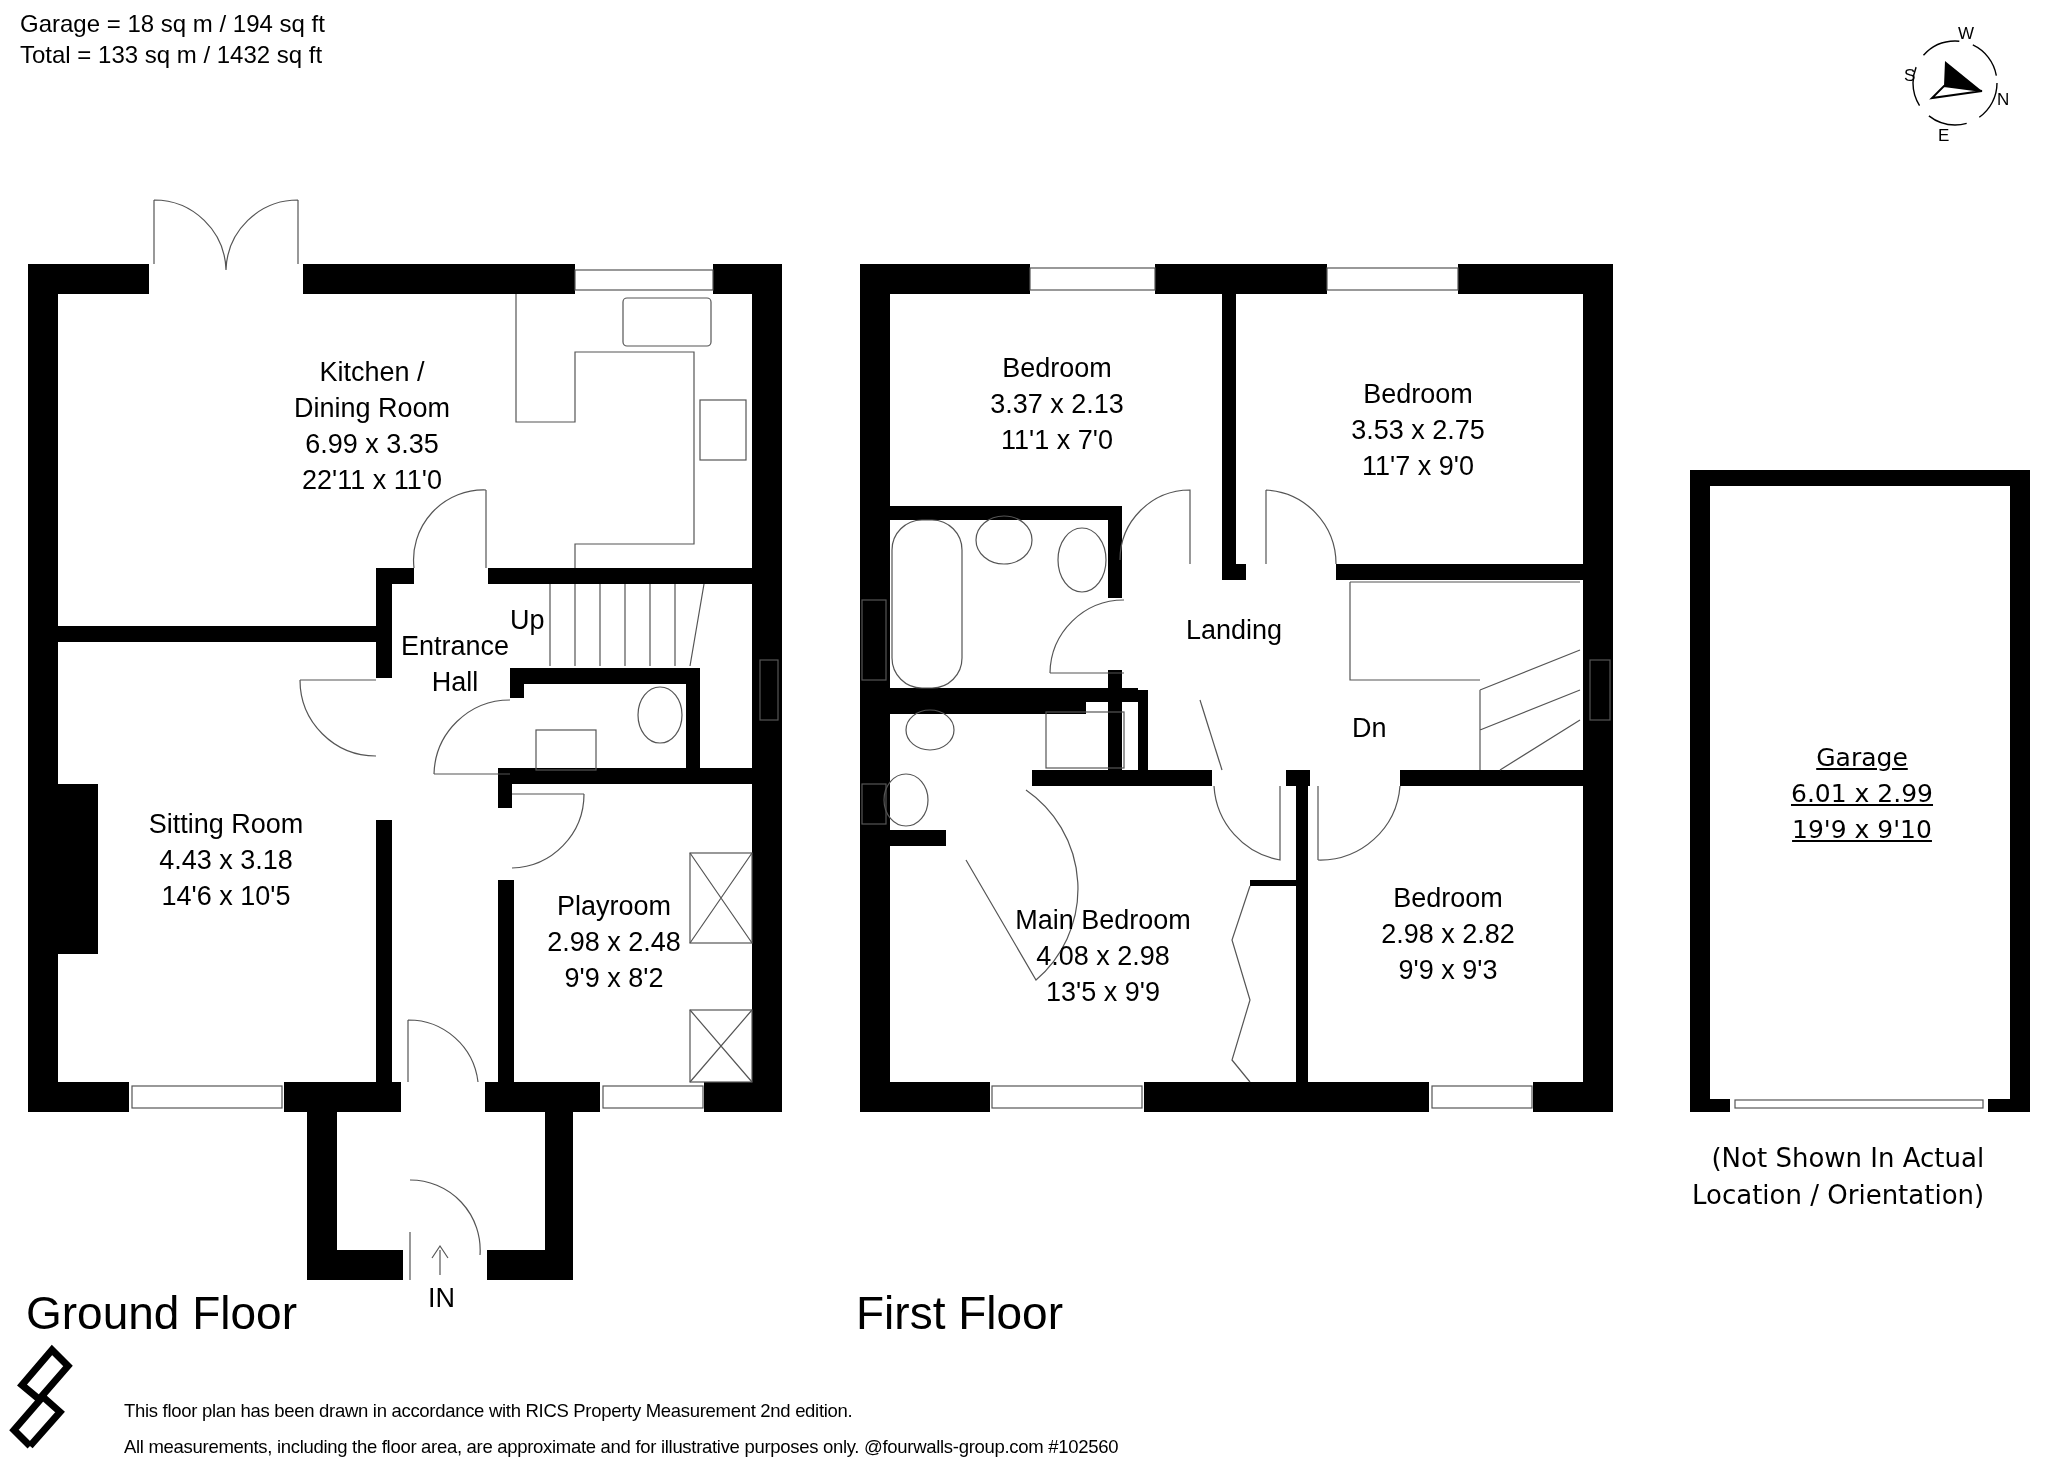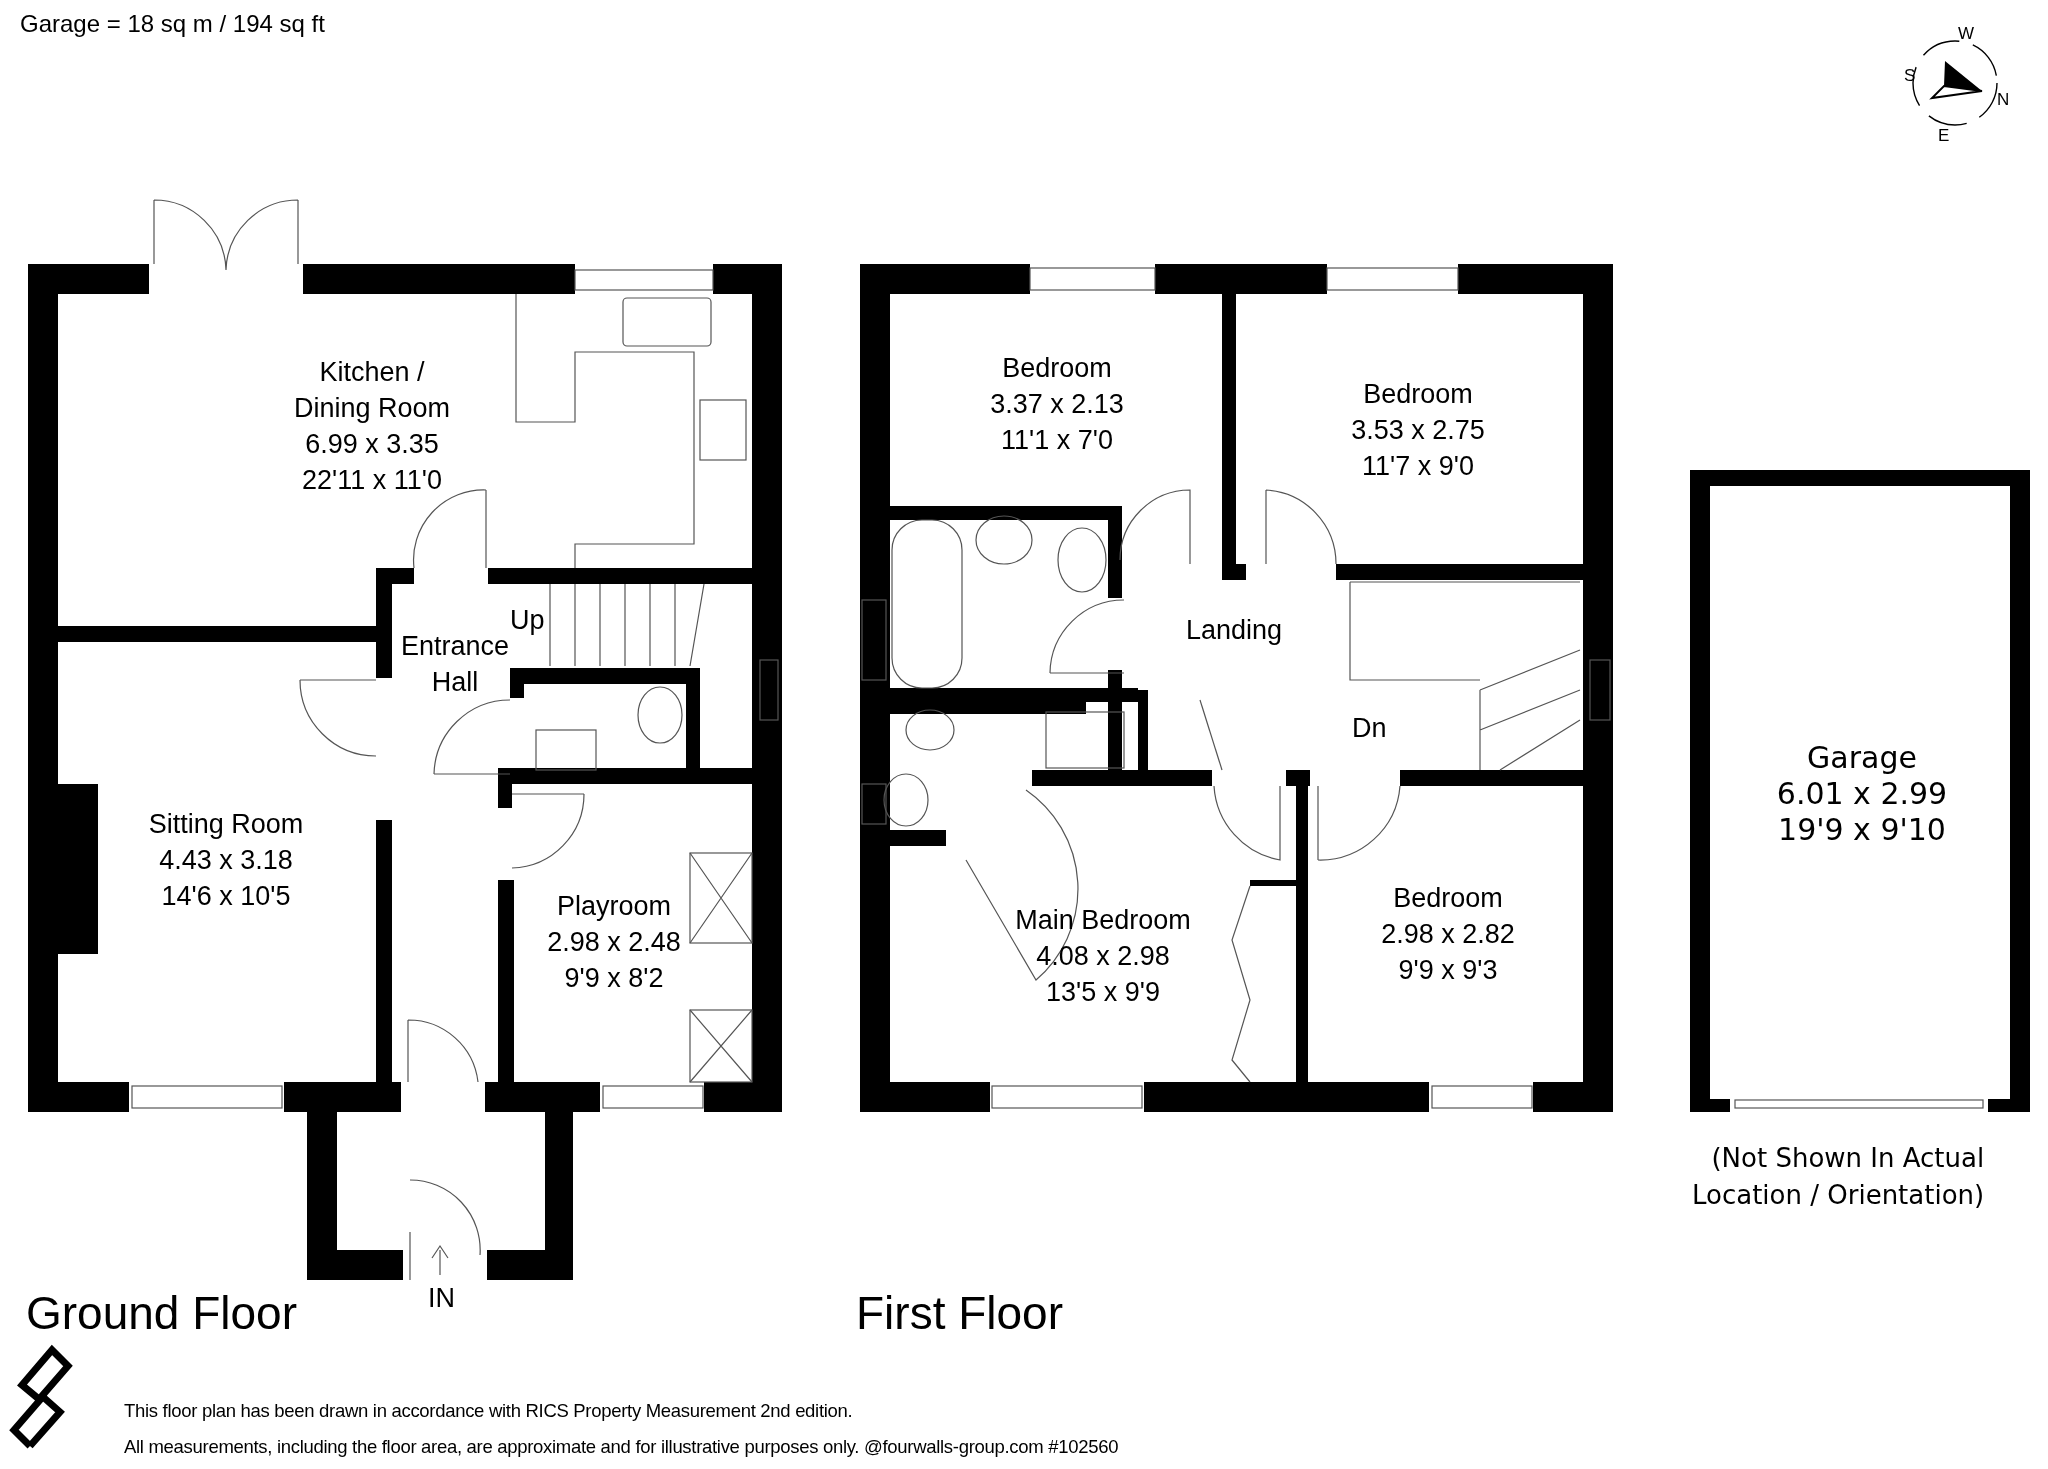--- a/index.html
+++ b/index.html
@@ -6,31 +6,32 @@
   body { width: 2048px; height: 1469px; position: relative; overflow: hidden;
          font-family: "Liberation Sans", "DejaVu Sans", sans-serif; color: #000; }
   .abs { position: absolute; }
   .hdr { left: 20px; top: 8px; font-size: 24px; line-height: 31px; }
   .hdr div { white-space: nowrap; }
   .plan { left: 0; top: 0; width: 2048px; height: 1469px; }
   .room-label { position: absolute; text-align: center; font-size: 27px; line-height: 36px;
                 transform: translateX(-50%); white-space: nowrap; }
   .small-label { position: absolute; font-size: 27px; line-height: 32px; white-space: nowrap; }
   .floor-title { position: absolute; font-size: 46px; white-space: nowrap; }
-  .garage-label { font-family: "DejaVu Sans", sans-serif; font-size: 30px; line-height: 36px; }
+  .garage-label { font-family: "DejaVu Sans", sans-serif; font-size: 25px; line-height: 36px; text-decoration: underline; }
   .note { position: absolute; font-family: "DejaVu Sans", sans-serif; font-size: 26px;
           line-height: 37px; text-align: center; white-space: nowrap; }
   .footer { position: absolute; left: 124px; font-size: 18.5px; white-space: nowrap; letter-spacing: -0.3px; }
   .compass-letter { position: absolute; font-size: 17px; }
 </style>
 </head>
 <body>
 
 <div class="abs hdr">
   <div>Garage = 18 sq m / 194 sq ft</div>
+  <div>Total = 133 sq m / 1432 sq ft</div>
 </div>
 
 <div class="abs" style="left:1900px; top:28px; width:110px; height:110px;">
   <svg width="110" height="110" viewBox="0 0 110 110">
     <circle cx="55" cy="55" r="42" fill="none" stroke="#000" stroke-width="1.4" stroke-dasharray="40 14"></circle>
     <polygon points="45,33 82,63 32,70 44,58" fill="#000"></polygon>
     <polygon points="44,58 82,63 32,70" fill="#fff" stroke="#000" stroke-width="2"></polygon>
   </svg>
   <span class="compass-letter" style="left:58px; top:-4px;">W</span>
   <span class="compass-letter" style="left:4px; top:38px;">S</span>

